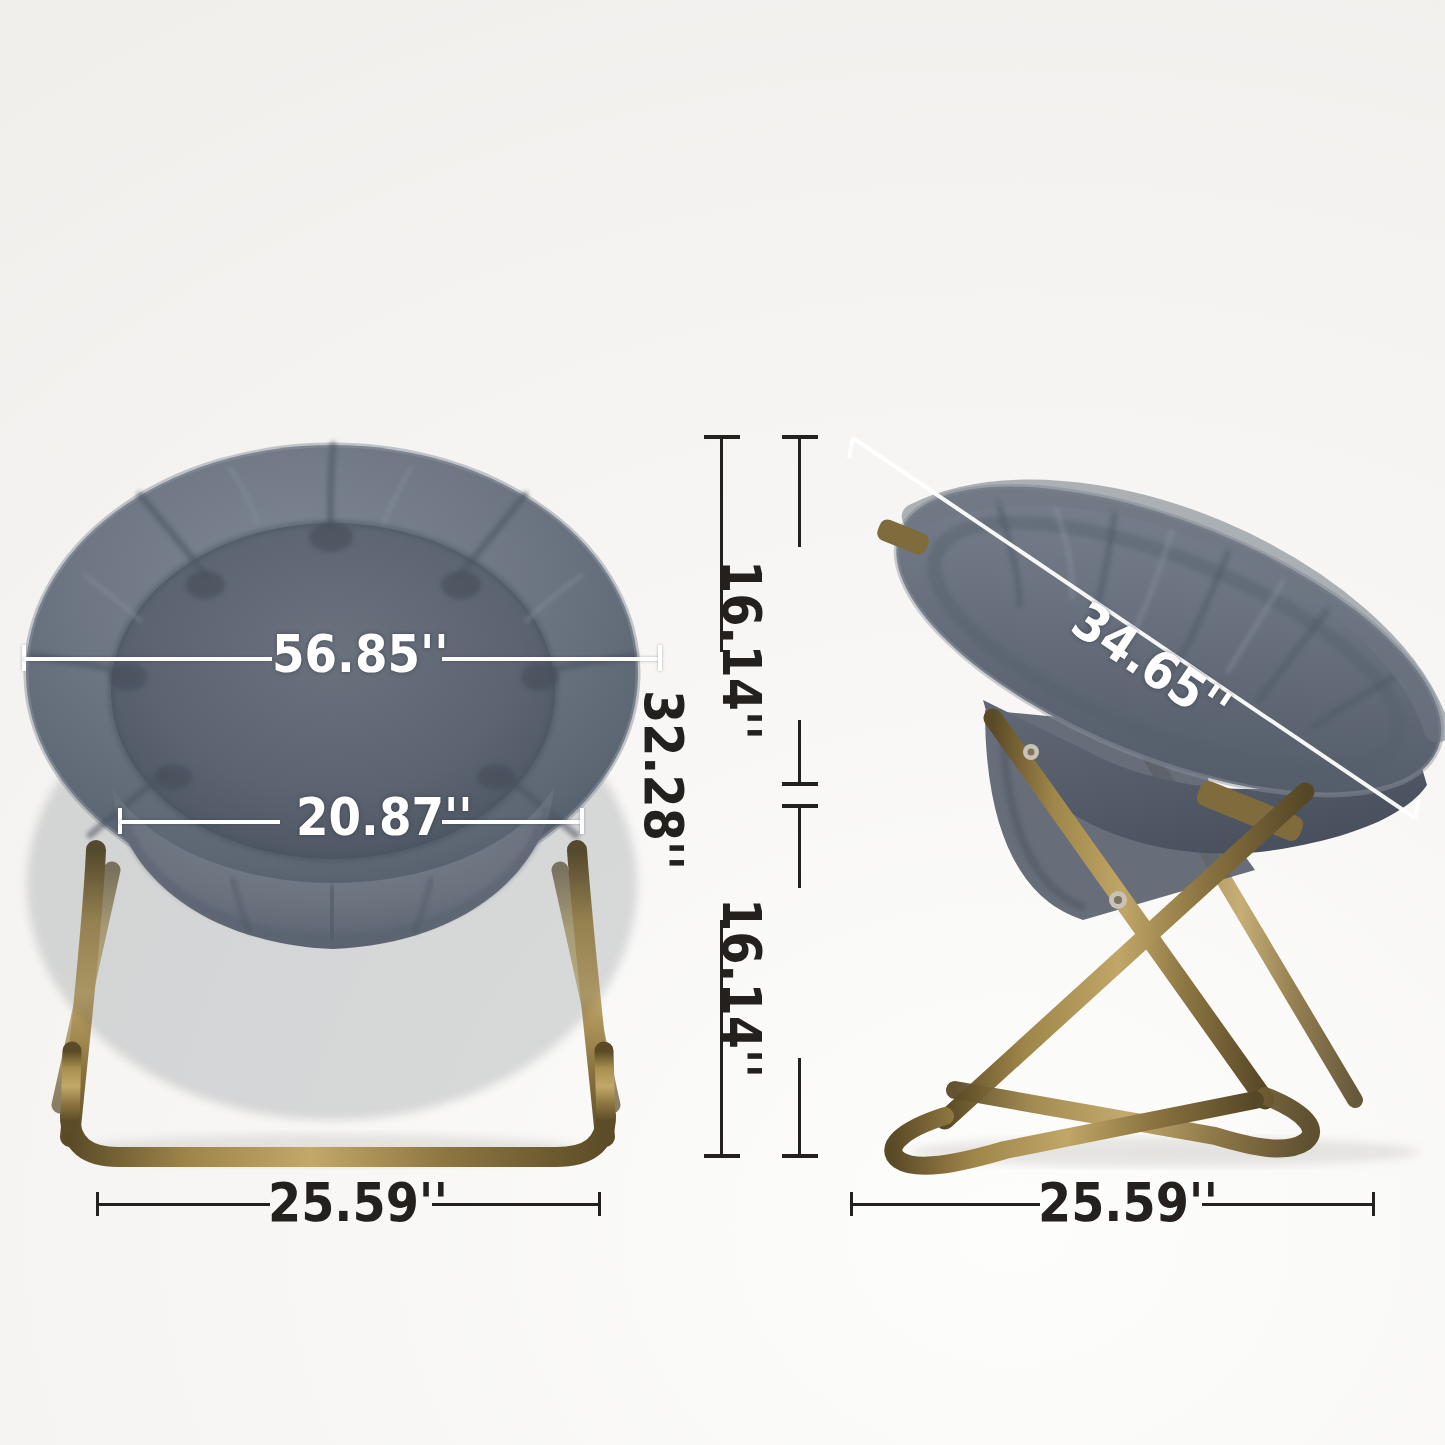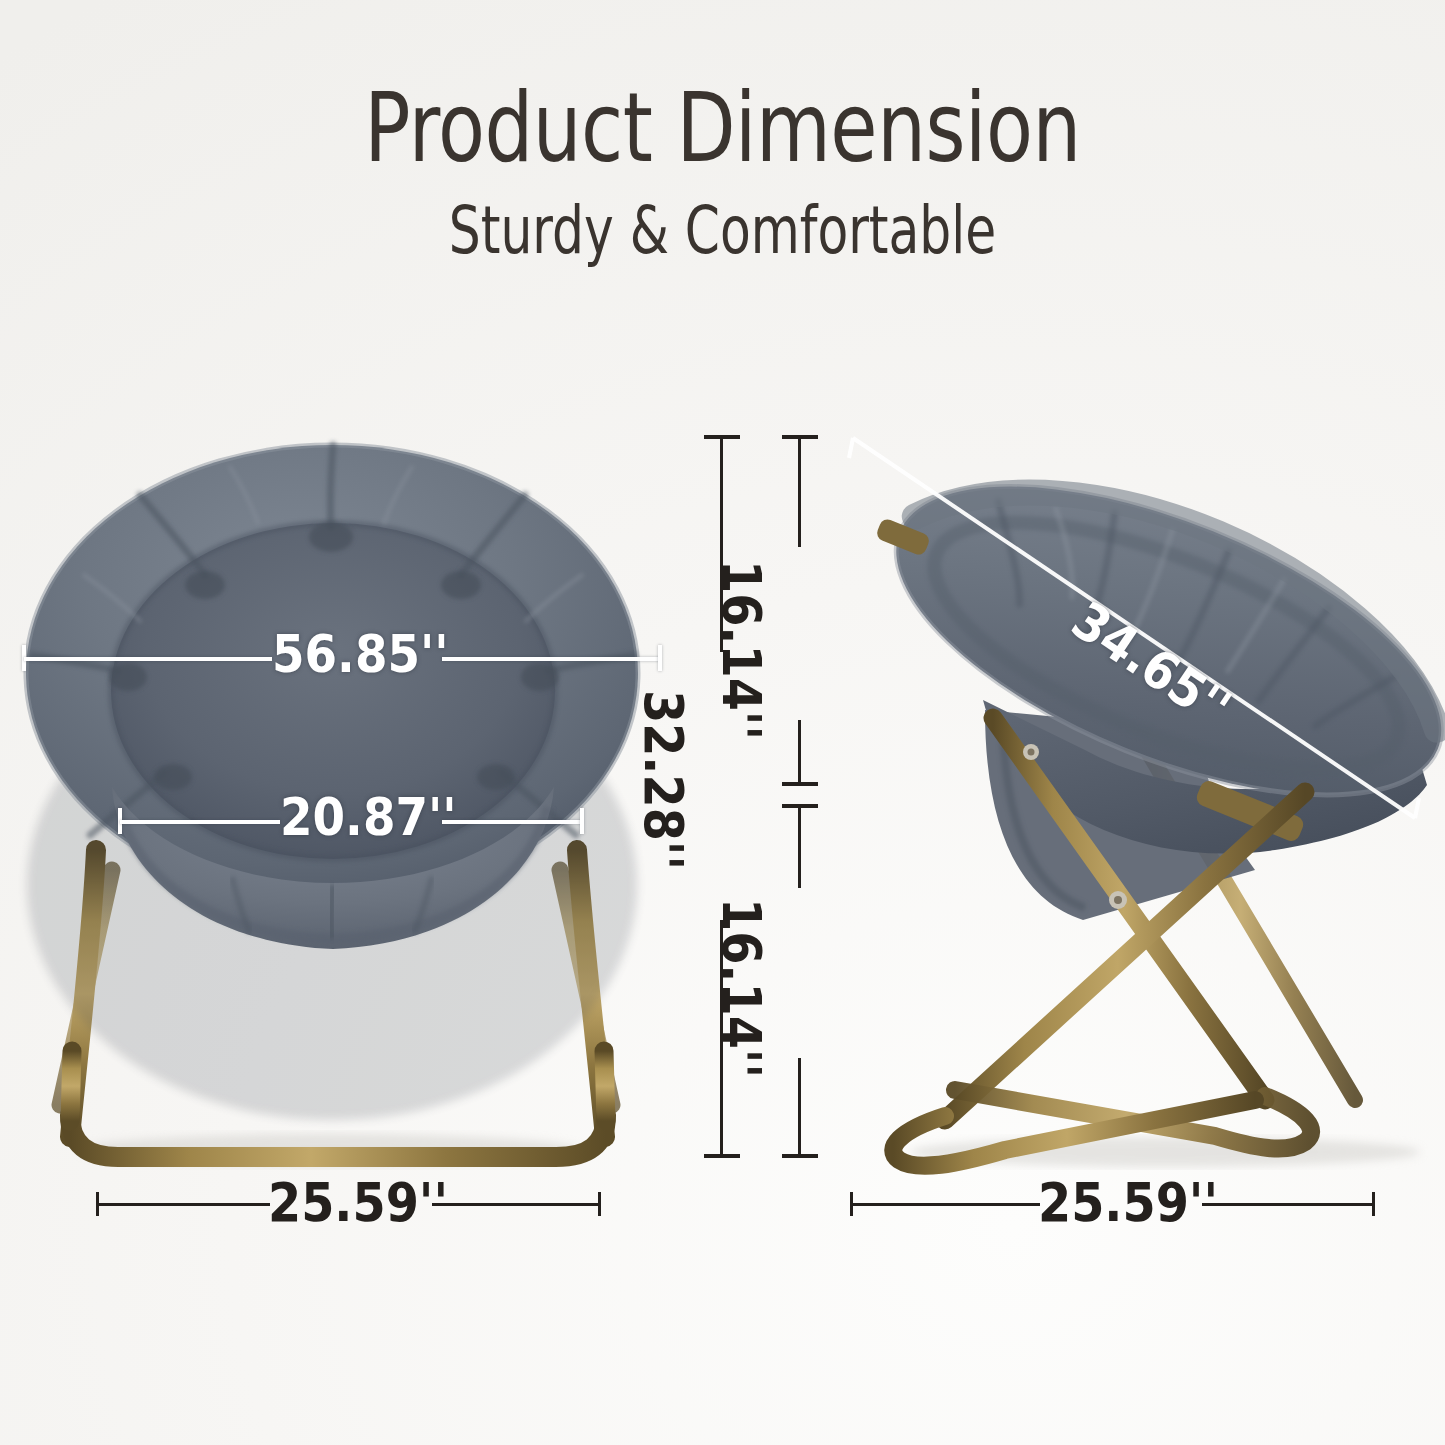--- a/index.html
+++ b/index.html
@@ -109,24 +109,20 @@
 
   
   .chair-art { position: absolute; }
   .chair-art svg { display: block; }
 </style>
 </head>
 <body>
 
 <div id="stage">
 
-  <div class="heading-block">
-    <div class="title">Product Dimension</div>
-    <div class="subtitle">Sturdy &amp; Comfortable</div>
-  </div>
 
   <div class="chair-art" style="left:0px; top:415px;">
     <svg width="690" height="760" viewBox="0 0 690 760" xmlns="http://www.w3.org/2000/svg">
       <defs>
         <radialGradient id="fvOuter" cx="45%" cy="30%" r="78%">
           <stop offset="0%" stop-color="#7e8793"></stop>
           <stop offset="45%" stop-color="#6e7783"></stop>
           <stop offset="80%" stop-color="#5d6673"></stop>
           <stop offset="100%" stop-color="#4c5563"></stop>
         </radialGradient>
@@ -356,21 +352,21 @@
     <div class="cap-v-white" style="left:22px;  top:645px;"></div>
     <div class="dim-line-h-white" style="left:24px; top:657px; width:248px;"></div>
     <div class="dim-text-white" style="left:272px; top:624px;">56.85''</div>
     <div class="dim-line-h-white" style="left:442px; top:657px; width:218px;"></div>
     <div class="cap-v-white" style="left:658px; top:645px;"></div>
   </div>
 
   <div>
     <div class="cap-v-white" style="left:118px; top:808px;"></div>
     <div class="dim-line-h-white" style="left:120px; top:820px; width:160px;"></div>
-    <div class="dim-text-white" style="left:280px; top:787px;">20.87''</div>
+    <div class="dim-text-white" style="left:296px; top:787px;">20.87''</div>
     <div class="dim-line-h-white" style="left:442px; top:820px; width:140px;"></div>
     <div class="cap-v-white" style="left:580px; top:808px;"></div>
   </div>
 
   <div style="position:absolute; left:1095px; top:590px; transform:rotate(34deg); transform-origin:left top;">
     <div class="dim-text-white" style="position:relative; left:0; top:0;">34.65''</div>
   </div>
 
   <div>
     <div class="cap-h" style="left:704px; top:435px;"></div>

